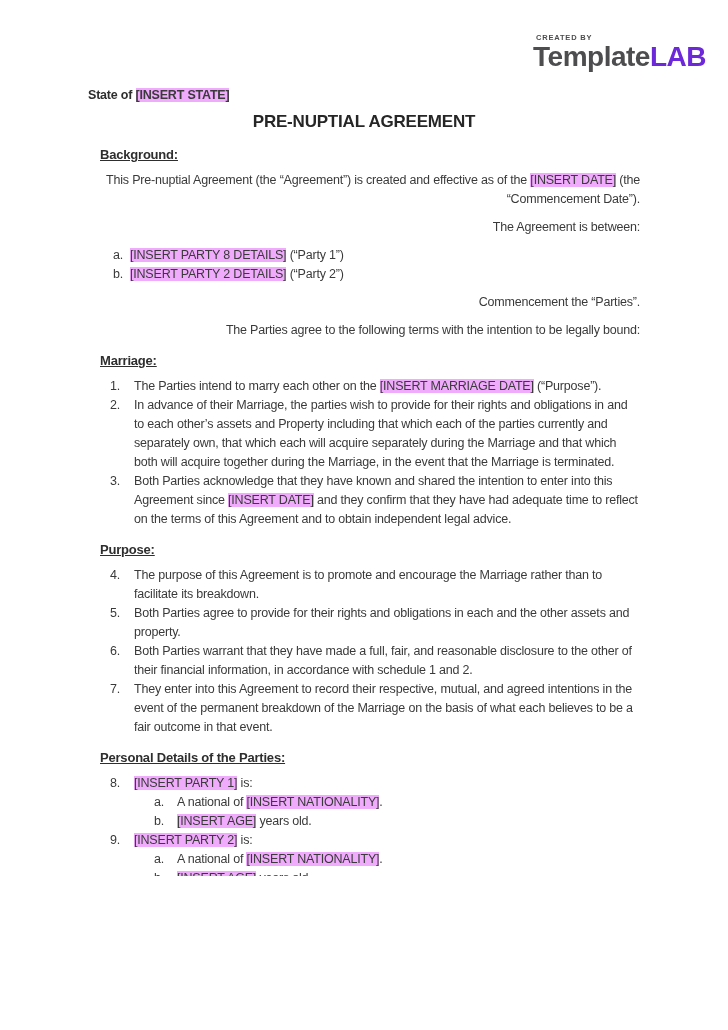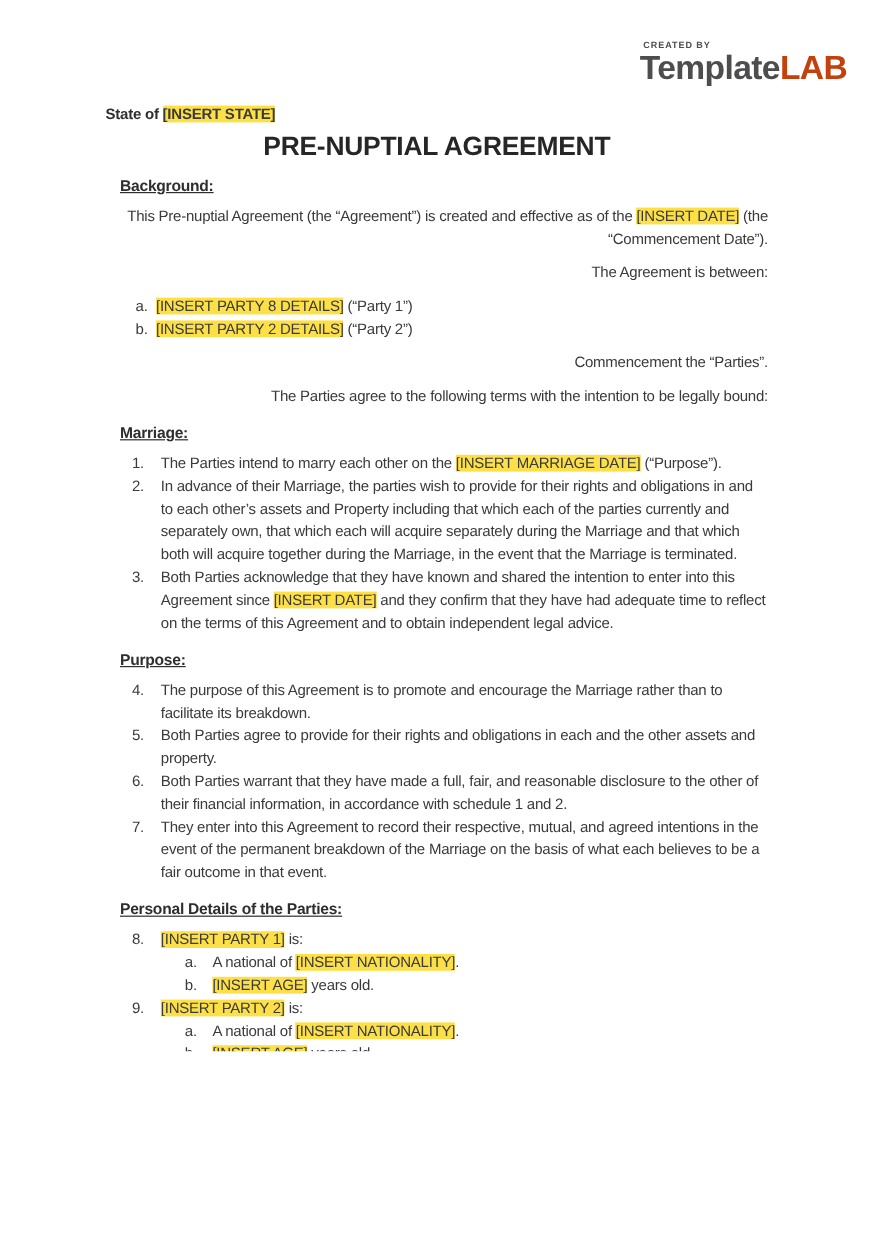--- a/index.html
+++ b/index.html
@@ -27,56 +27,56 @@
     color: #4d4d4f;
     margin: 0 0 1px 3px;
   }
   .brand {
     font-size: 28px;
     font-weight: bold;
     letter-spacing: -0.5px;
     white-space: nowrap;
   }
   .brand-dark { color: #4d4d4f; }
-  .brand-red  { color: #c2410c; }
+  .brand-red  { color: #6d28d9; }
 
   
   .content {
     position: absolute;
     top: 86px; left: 88px;
     width: 552px;
     font-size: 12.5px;
     line-height: 19px;
     letter-spacing: -0.2px;
   }
   .state-line {
     font-weight: bold;
     color: #2e2e2e;
     margin: 0 0 5px 0;
   }
   h1.doc-title {
-    font-size: 22px;
+    font-size: 17px;
     line-height: 24px;
     font-weight: bold;
     color: #262626;
     text-align: center;
     margin: 2px 0 7px 0;
     letter-spacing: -0.2px;
   }
   h2.sec {
     font-size: 13px;
     font-weight: bold;
     color: #2e2e2e;
     text-decoration: underline;
     margin: 11px 0 7px 12px;
   }
   p.para { margin: 0 0 9px 0; text-align: right; }
   .indent-1 { margin-left: 22px; }
 
-  .hl { background: #fde047; color: #3a3a3a; }
+  .hl { background: #f0abfc; color: #3a3a3a; }
 
   .olist { margin: 0 0 9px 0; }
   .li {
     position: relative;
     padding-left: 46px;
   }
   .li > .marker {
     position: absolute;
     left: 22px; top: 0;
   }

